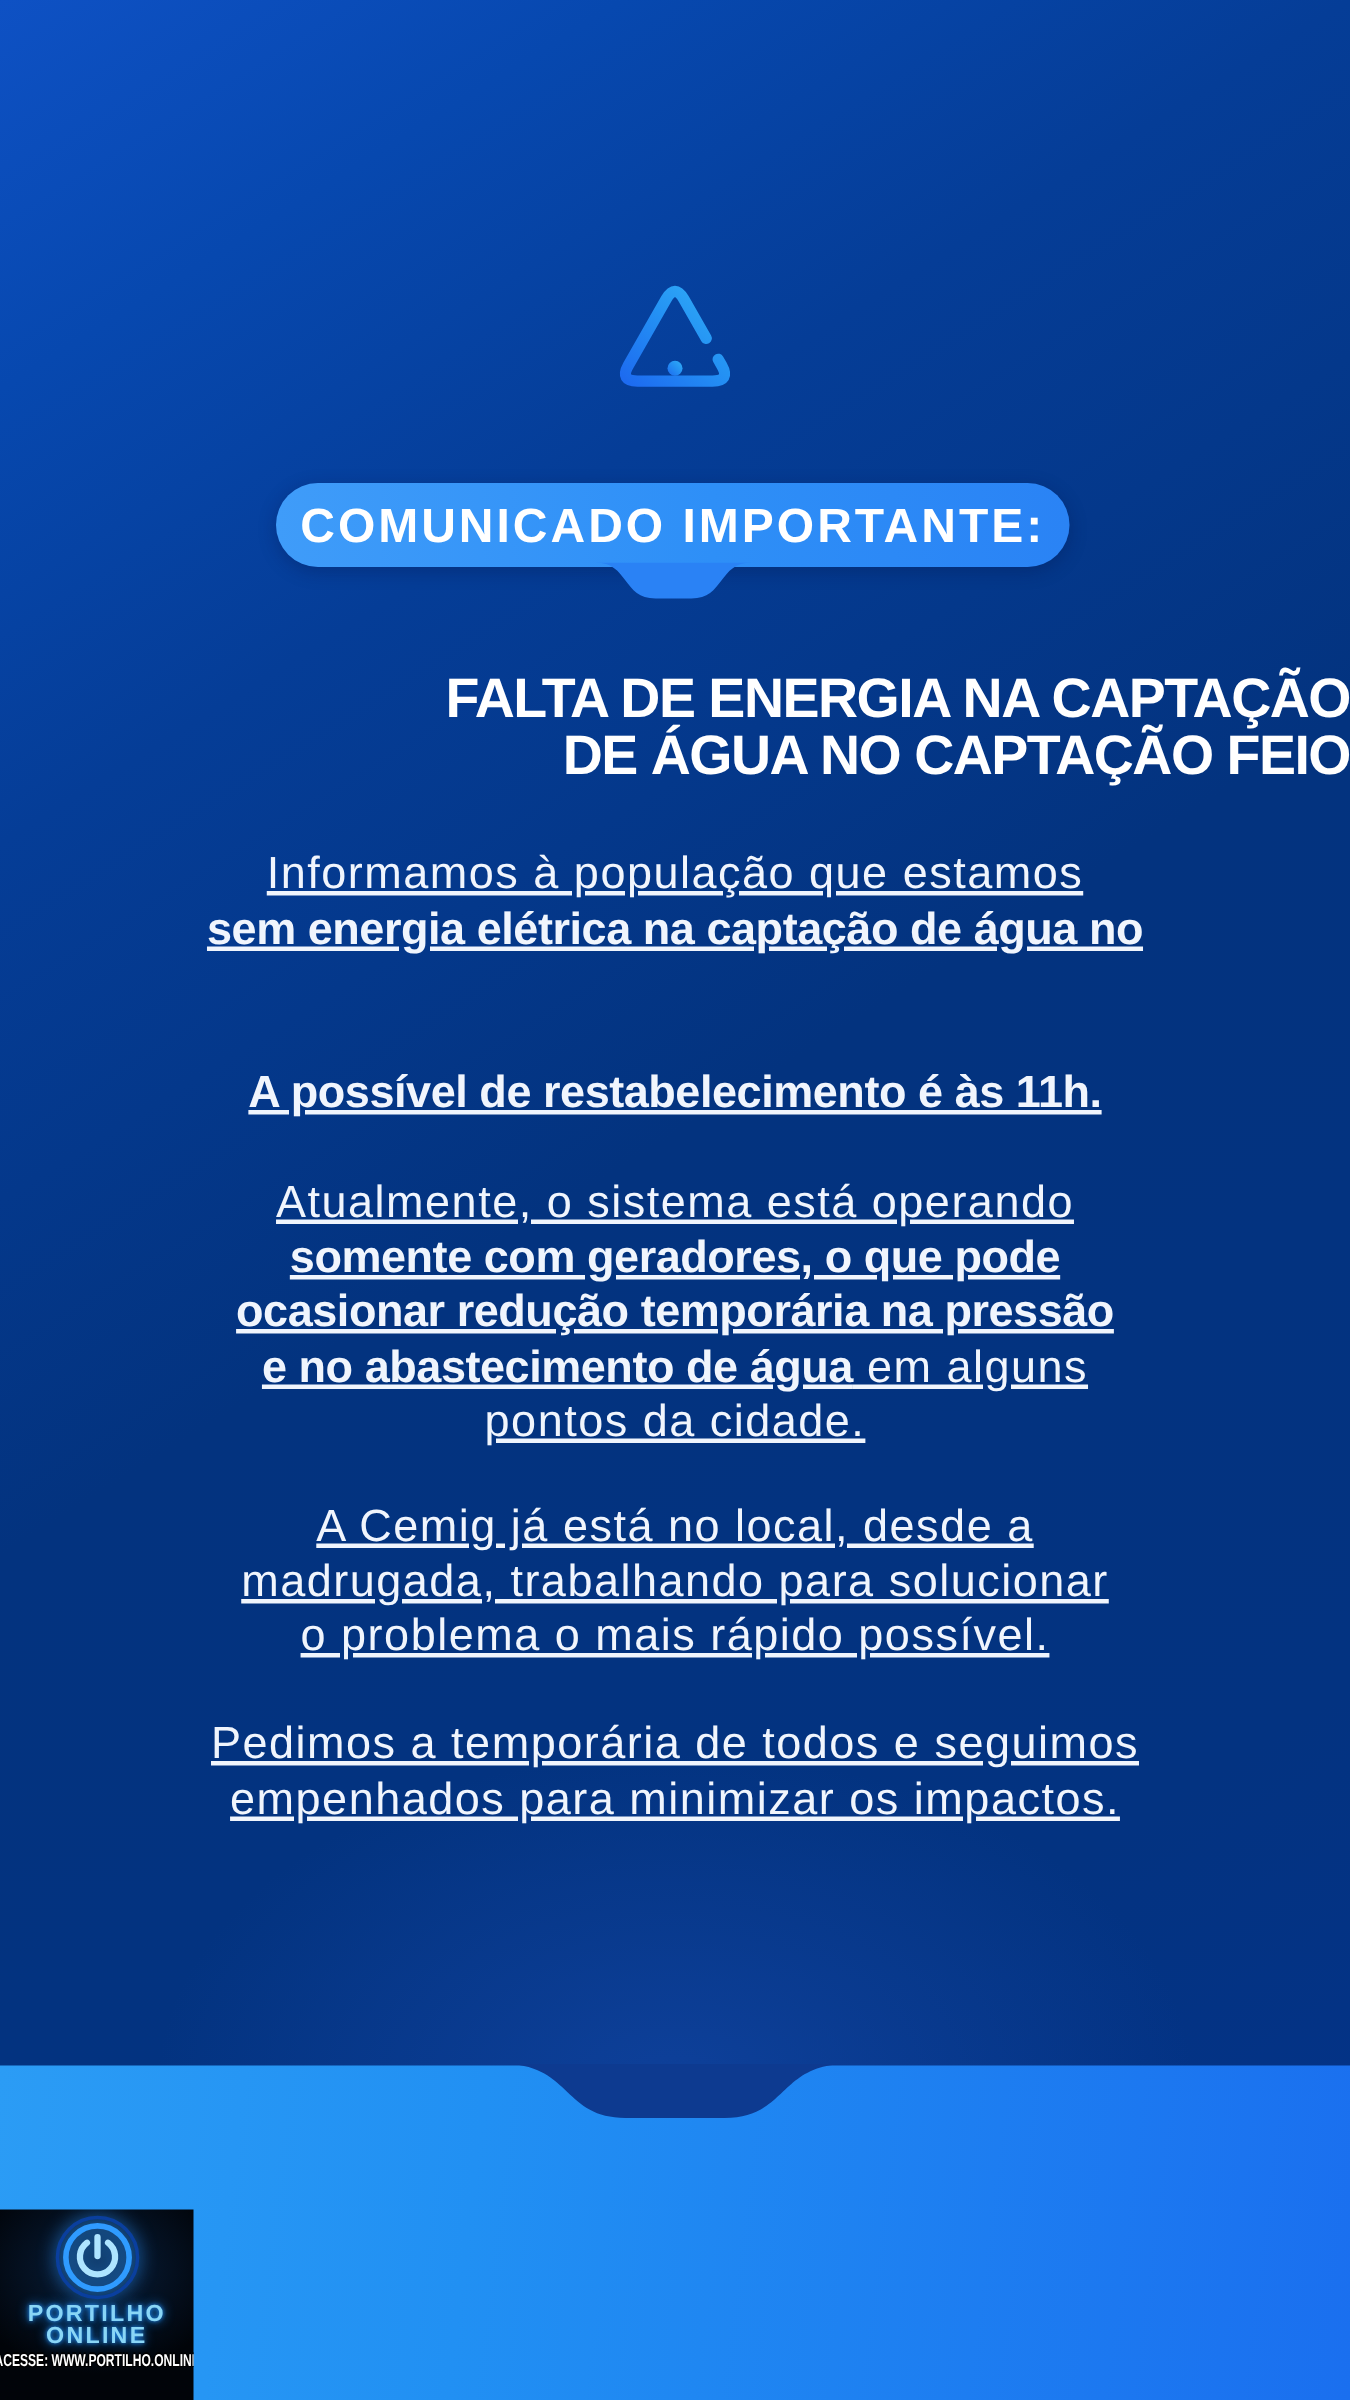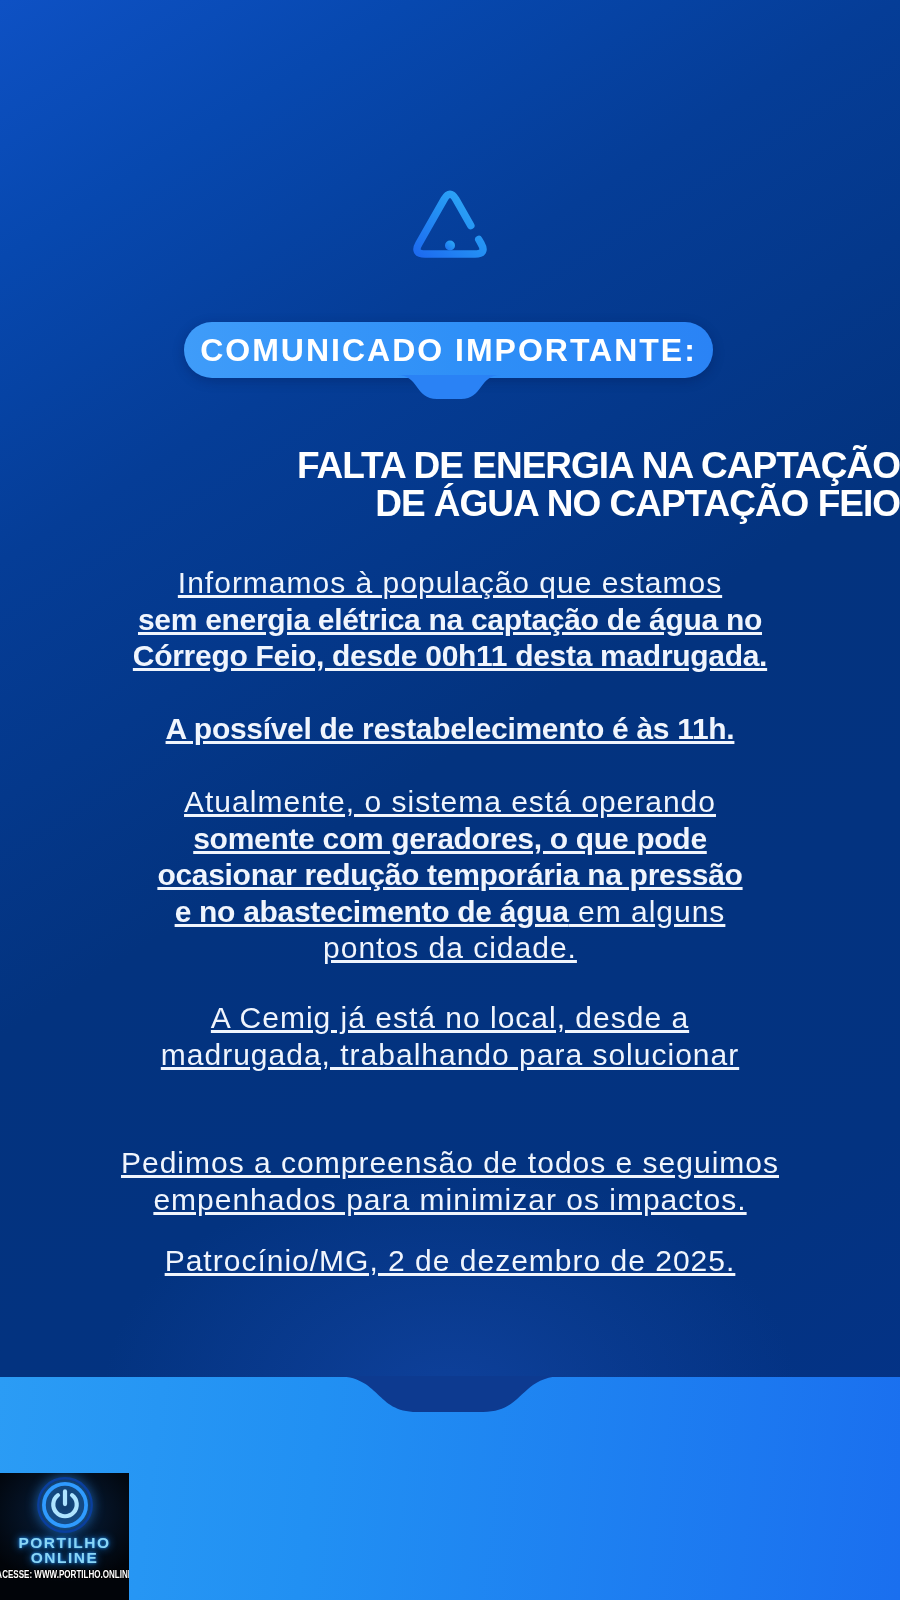--- a/index.html
+++ b/index.html
@@ -97,48 +97,45 @@
   </div>
 
   <h1 class="title">
     <span>FALTA DE ENERGIA NA CAPTAÇÃO</span><br>
     <span>DE ÁGUA NO CAPTAÇÃO FEIO</span>
   </h1>
 
   <p class="para" id="p1">
     <span>Informamos à população que estamos</span><br>
     <span class="b">sem energia elétrica na captação de água no</span><br>
-    <span class="b">Córrego Feio, desde 00h11 desta madrugada.</span>
   </p>
 
   <p class="para" id="p2">
     <span class="b">A possível de restabelecimento é às 11h.</span>
   </p>
 
   <p class="para" id="p3">
     <span>Atualmente, o sistema está operando</span><br>
     <span class="b">somente com geradores, o que pode</span><br>
     <span class="b">ocasionar redução temporária na pressão</span><br>
     <span class="b">e no abastecimento de água</span><span> em alguns</span><br>
     <span>pontos da cidade.</span>
   </p>
 
   <p class="para" id="p4">
     <span>A Cemig já está no local, desde a</span><br>
     <span>madrugada, trabalhando para solucionar</span><br>
+    <span>o problema o mais rápido possível.</span>
   </p>
 
   <p class="para" id="p5">
-    <span>Pedimos a compreensão de todos e seguimos</span><br>
+    <span>Pedimos a temporária de todos e seguimos</span><br>
     <span>empenhados para minimizar os impactos.</span>
   </p>
 
-  <p class="para" id="dateline">
-    <span>Patrocínio/MG, 2 de dezembro de 2025.</span>
-  </p>
 
   <div class="footer">
     <svg class="footer-tab" width="230" height="38" viewBox="0 0 230 38">
       <path d="M0,0 C46,0 40,36 82,36 L148,36 C190,36 184,0 230,0 Z" fill="#0d3a90"></path>
     </svg>
 
   </div>
 
   <div class="watermark">
     <svg class="power-svg" width="60" height="60" viewBox="0 0 64 64">

